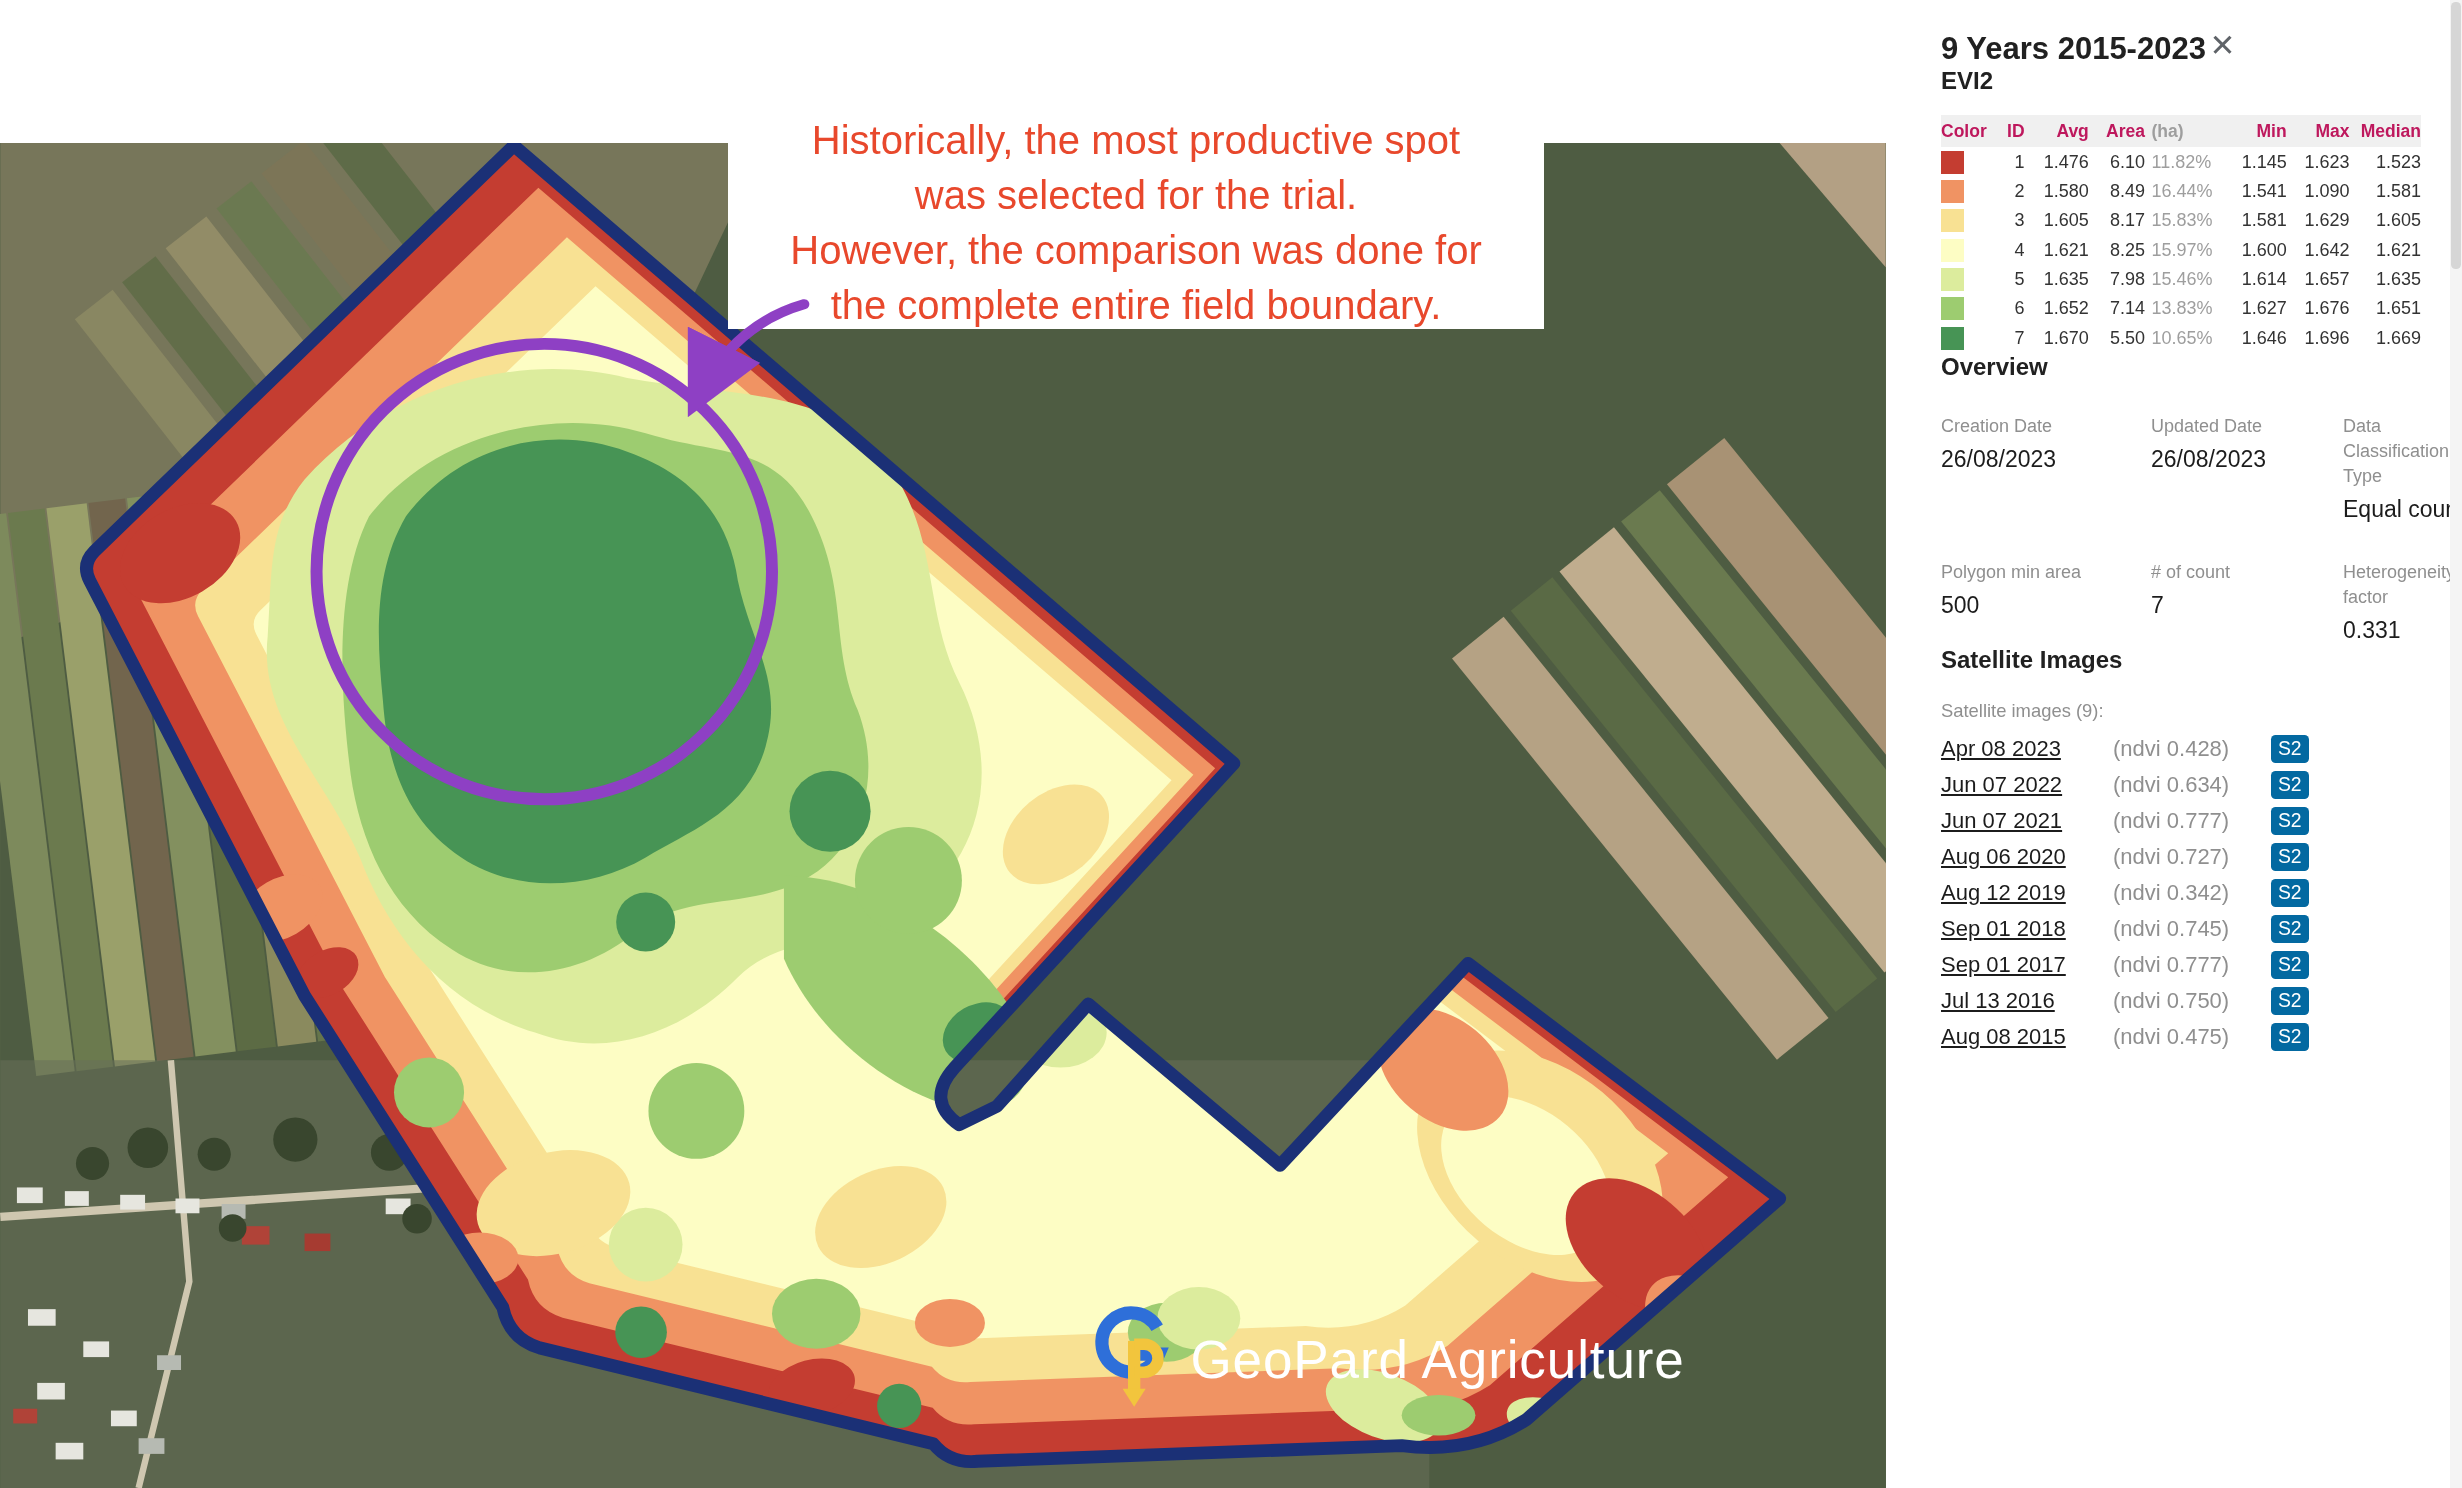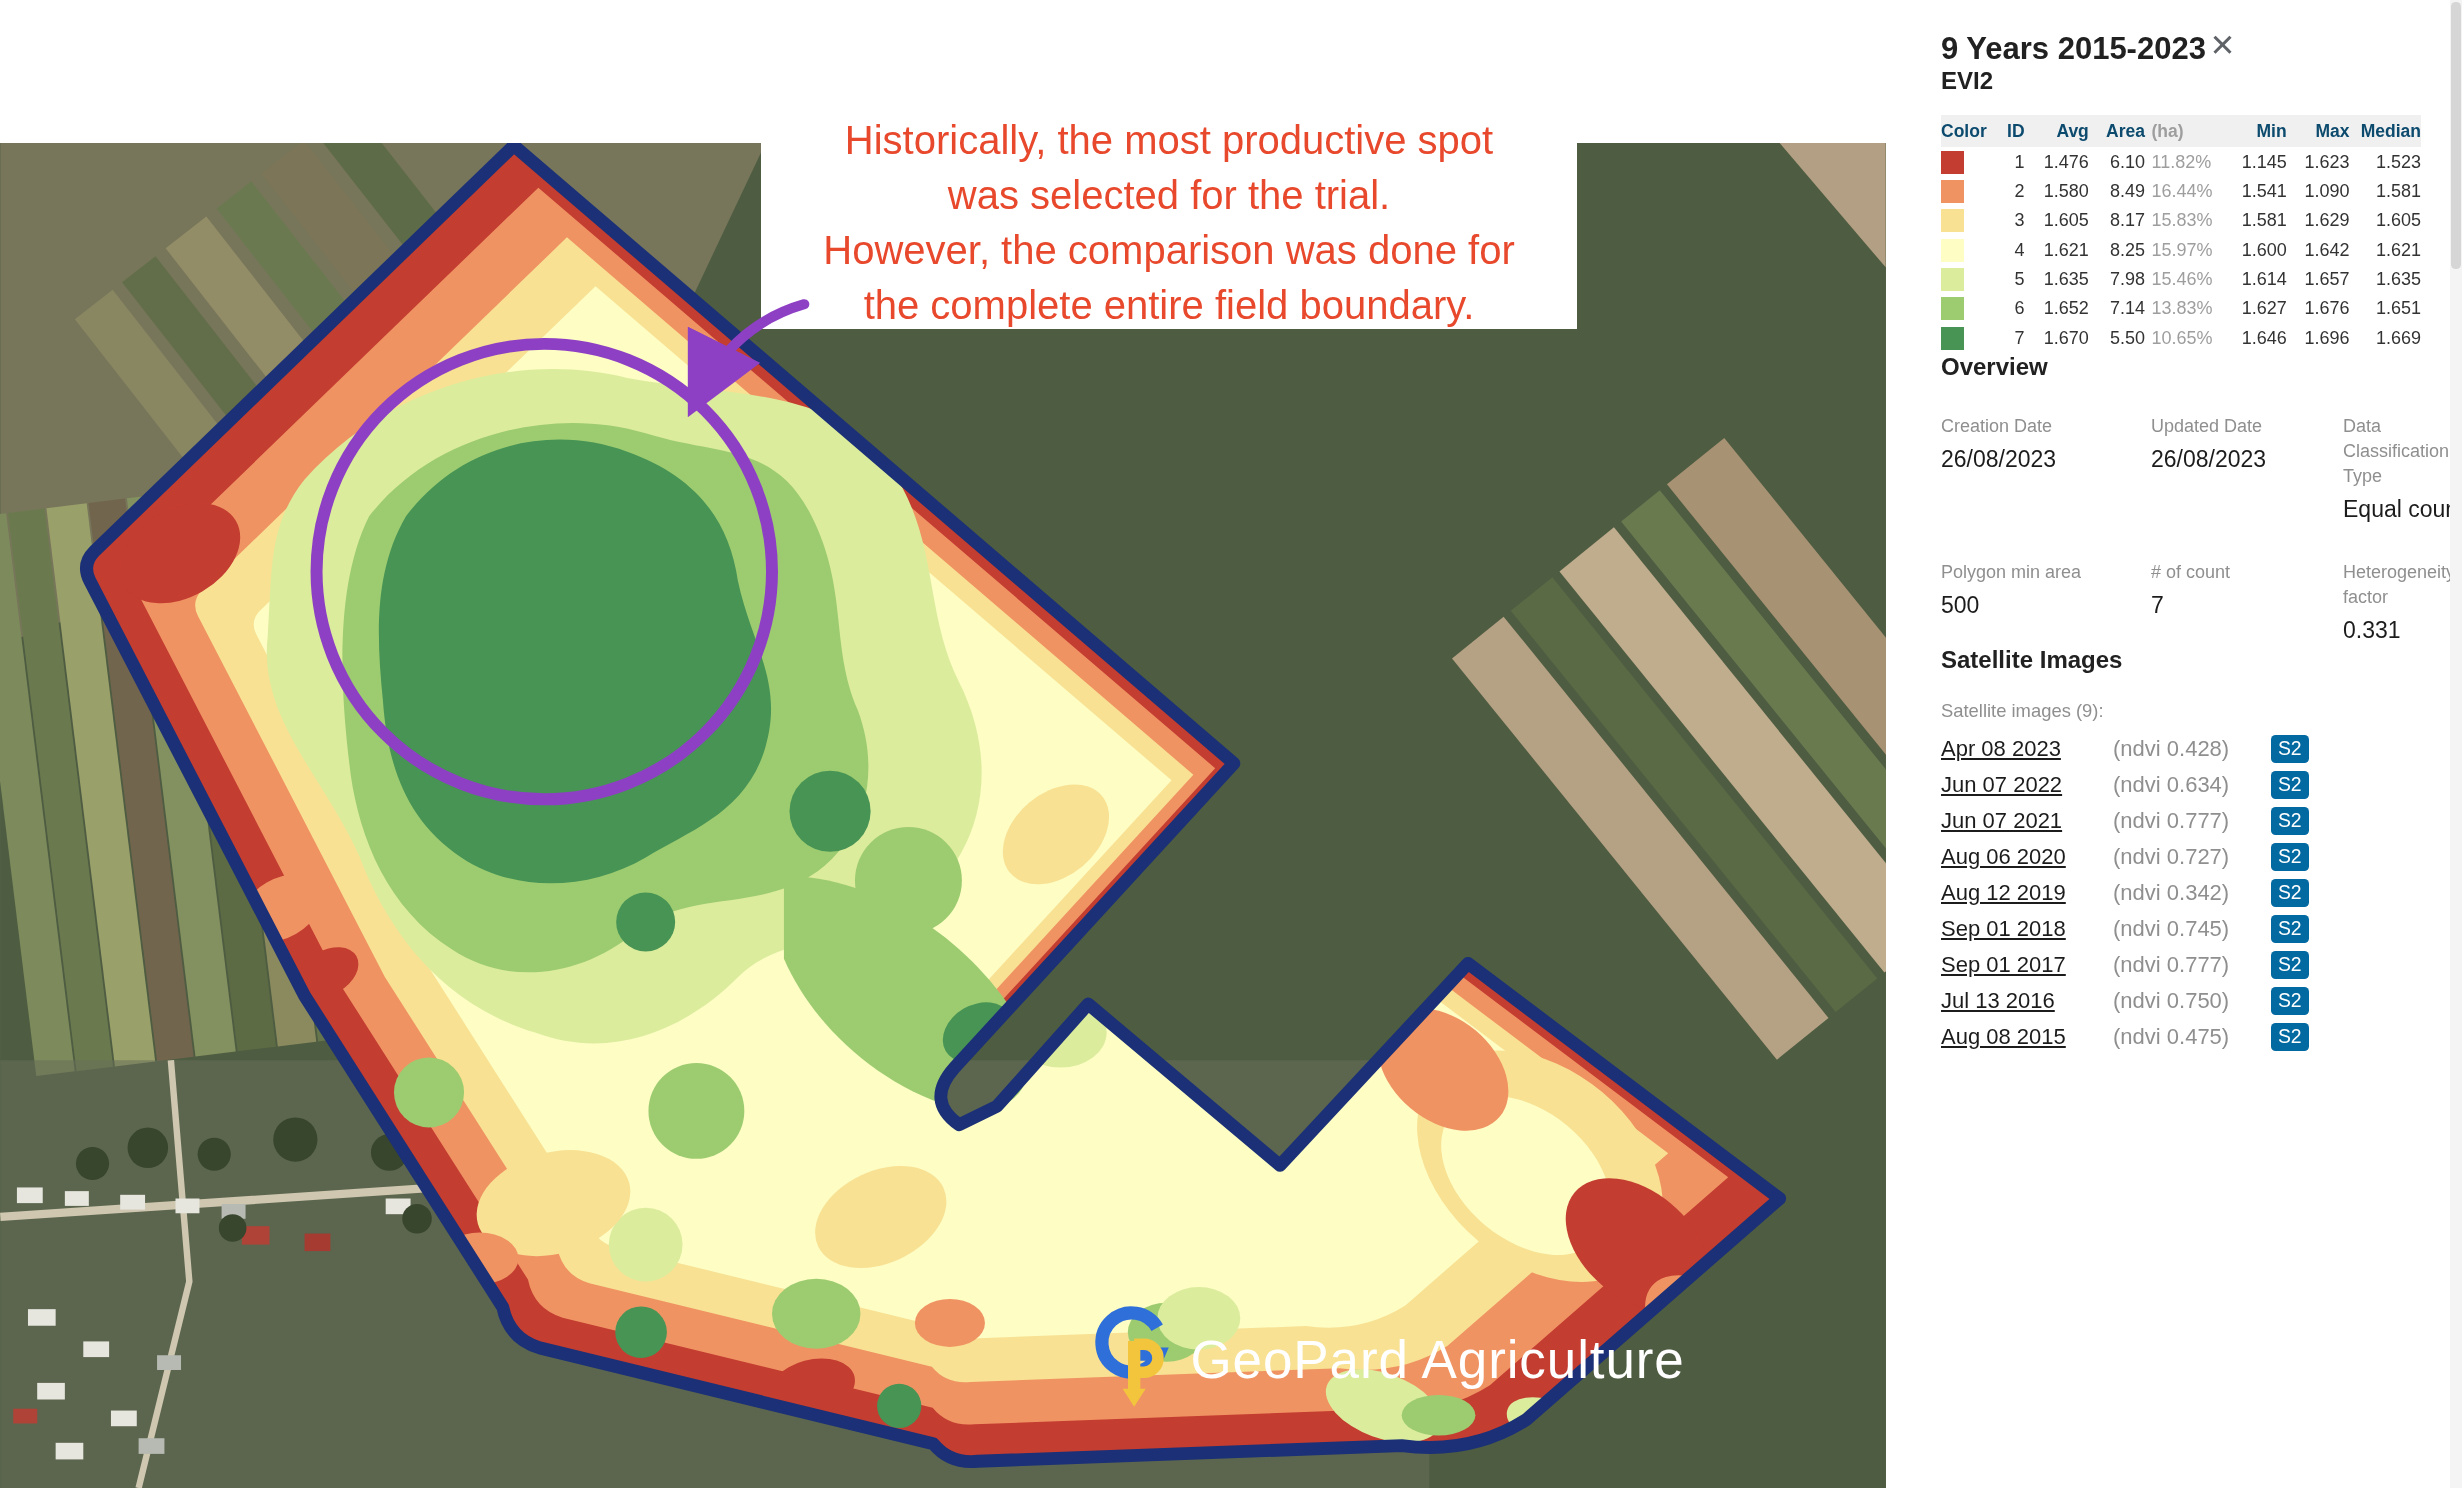--- a/index.html
+++ b/index.html
@@ -1,36 +1,36 @@
 <!DOCTYPE html>
 <html style="font-size:14.8px"><head>
 <meta charset="utf-8">
 <style>
   html,body{margin:0;padding:0;background:#fff;font-family:"Liberation Sans",sans-serif;}
   .app{position:relative;width:2462px;height:1488px;overflow:hidden;display:flex;background:#fff;}
   
   .map{position:relative;width:1886px;height:1488px;overflow:hidden;background:#55634a;flex:0 0 auto;}
   .map svg.base{position:absolute;left:0;top:0;z-index:1;}
   .top-strip{position:absolute;left:0;top:0;width:1886px;height:143px;background:#fff;z-index:2;}
-  .annotation{position:absolute;left:761px;top:0;width:816px;height:329px;background:#fff;z-index:3;
+  .annotation{position:absolute;left:728px;top:0;width:816px;height:329px;background:#fff;z-index:3;
               color:#e8482c;font-size:40px;line-height:55px;text-align:center;padding-top:113px;box-sizing:border-box;}
   svg.arrow-layer{position:absolute;left:0;top:0;z-index:4;pointer-events:none;}
   .logo{position:absolute;left:1093px;top:1302px;z-index:5;display:flex;align-items:center;gap:18.4px;}
   .logo .brand{color:#fff;font-size:53px;font-weight:500;letter-spacing:0.9px;}
   
   .sidebar{position:relative;width:576px;height:1488px;background:#fff;box-sizing:border-box;
            padding:24px 41px 0 55px;flex:0 0 auto;}
   .sb-head{display:flex;align-items:flex-start;}
   .sb-title{font-size:31px;font-weight:700;color:#212121;margin:7.4px 0 0 0;}
   .close-btn{font-size:31px;color:#5f6368;line-height:31px;margin-top:5.5px;cursor:pointer;background:none;border:none;padding:0 3.7px;}
   h2.section{font-size:24px;font-weight:700;color:#212121;margin:0;}
   .evi2-h{margin-top:53px;}
   table.evi2{border-collapse:collapse;width:100%;margin-top:20px;font-size:18px;color:#333;}
   table.evi2 thead tr{background:#f0f0f0;}
-  table.evi2 th{font-weight:700;padding:5.5px 0;font-size:17.5px;color:#0c4a6e;}
+  table.evi2 th{font-weight:700;padding:5.5px 0;font-size:17.5px;color:#be185d;}
   table.evi2 td{padding:3.2px 0;}
   table.evi2 .c-color{text-align:left;width:53px;}
   table.evi2 .c-id{text-align:right;width:41px;}
   table.evi2 .c-avg{text-align:right;width:74px;}
   table.evi2 .c-area{text-align:right;width:65px;}
   table.evi2 .c-pct{text-align:left;width:76px;padding-left:6.5px;color:#9e9e9e;}
   table.evi2 .c-min{text-align:right;width:74px;}
   table.evi2 .c-max{text-align:right;width:72px;}
   table.evi2 .c-med{text-align:right;width:77px;}
   .unit{color:#9e9e9e;font-weight:400;}

